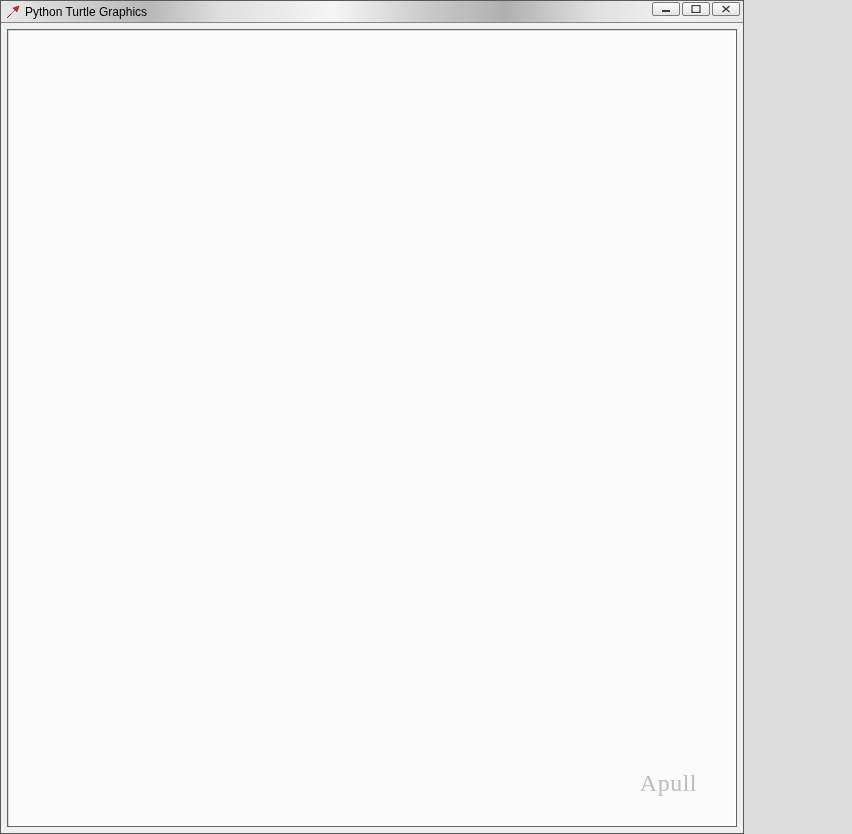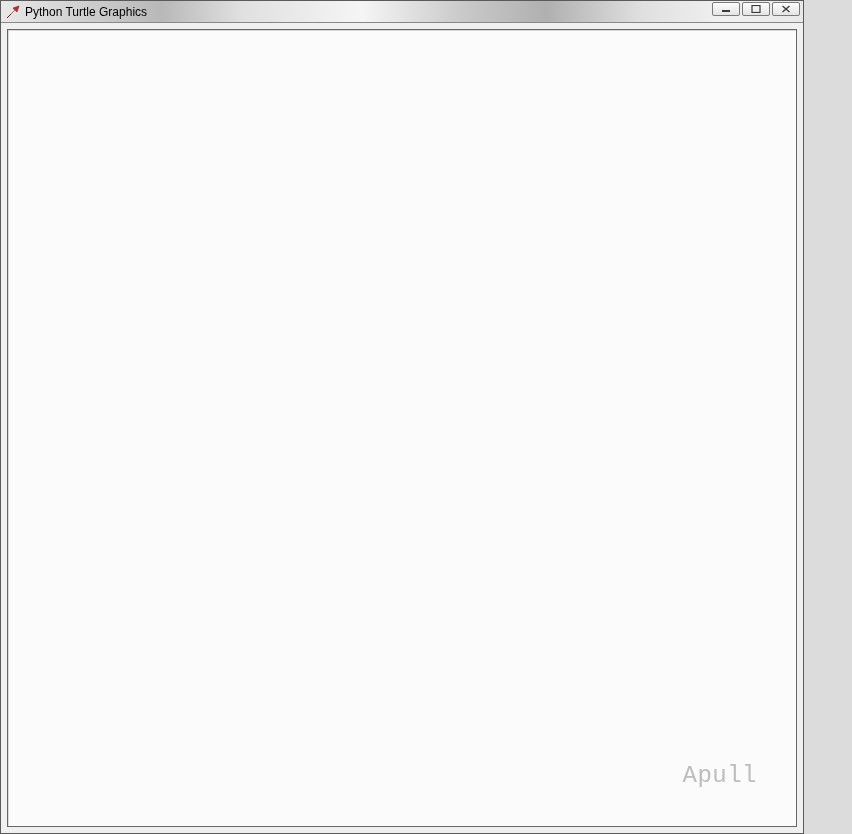--- a/index.html
+++ b/index.html
@@ -8,21 +8,21 @@
       box-sizing: border-box;
     }
     body {
       width: 852px;
       height: 834px;
       font-family: "Segoe UI", Tahoma, sans-serif;
       background: #dcdcdc;
       overflow: hidden;
     }
     .window {
-      width: 804px;
+      width: 744px;
       height: 834px;
       border: 1px solid #5a5a5a;
       background: #f0f0f0;
       display: flex;
       flex-direction: column;
     }
     .titlebar {
       height: 22px;
       background: linear-gradient(to right,
         #e8e8e8 0%,
@@ -93,24 +93,24 @@
       position: relative;
     }
     .canvas {
       position: absolute;
       inset: 1px;
       background: #fbfbfb;
     }
     .watermark {
       position: absolute;
       right: 38px;
-      bottom: 36px;
+      bottom: 28px;
       font-size: 24px;
       color: #bdbdbd;
-      font-family: Liberation Mono, monospace;
+      font-family: Liberation Serif, serif;
       letter-spacing: 0.5px;
       user-select: none;
     }
   </style>
 </head>
 <body>
 
 <div class="window">
   <div class="titlebar">
     <span class="app-icon">

